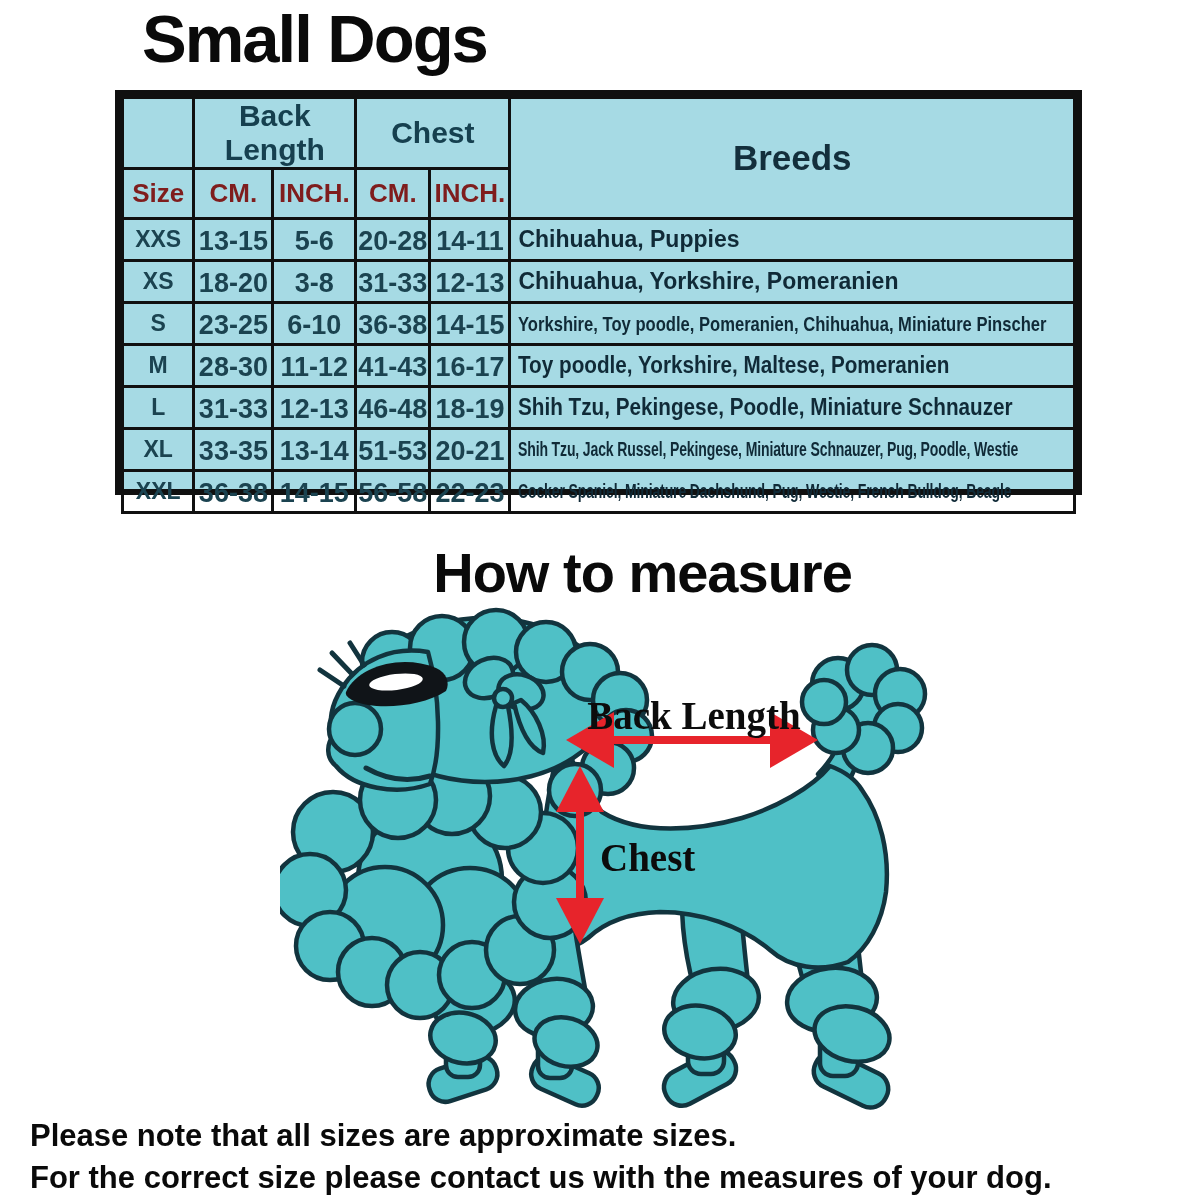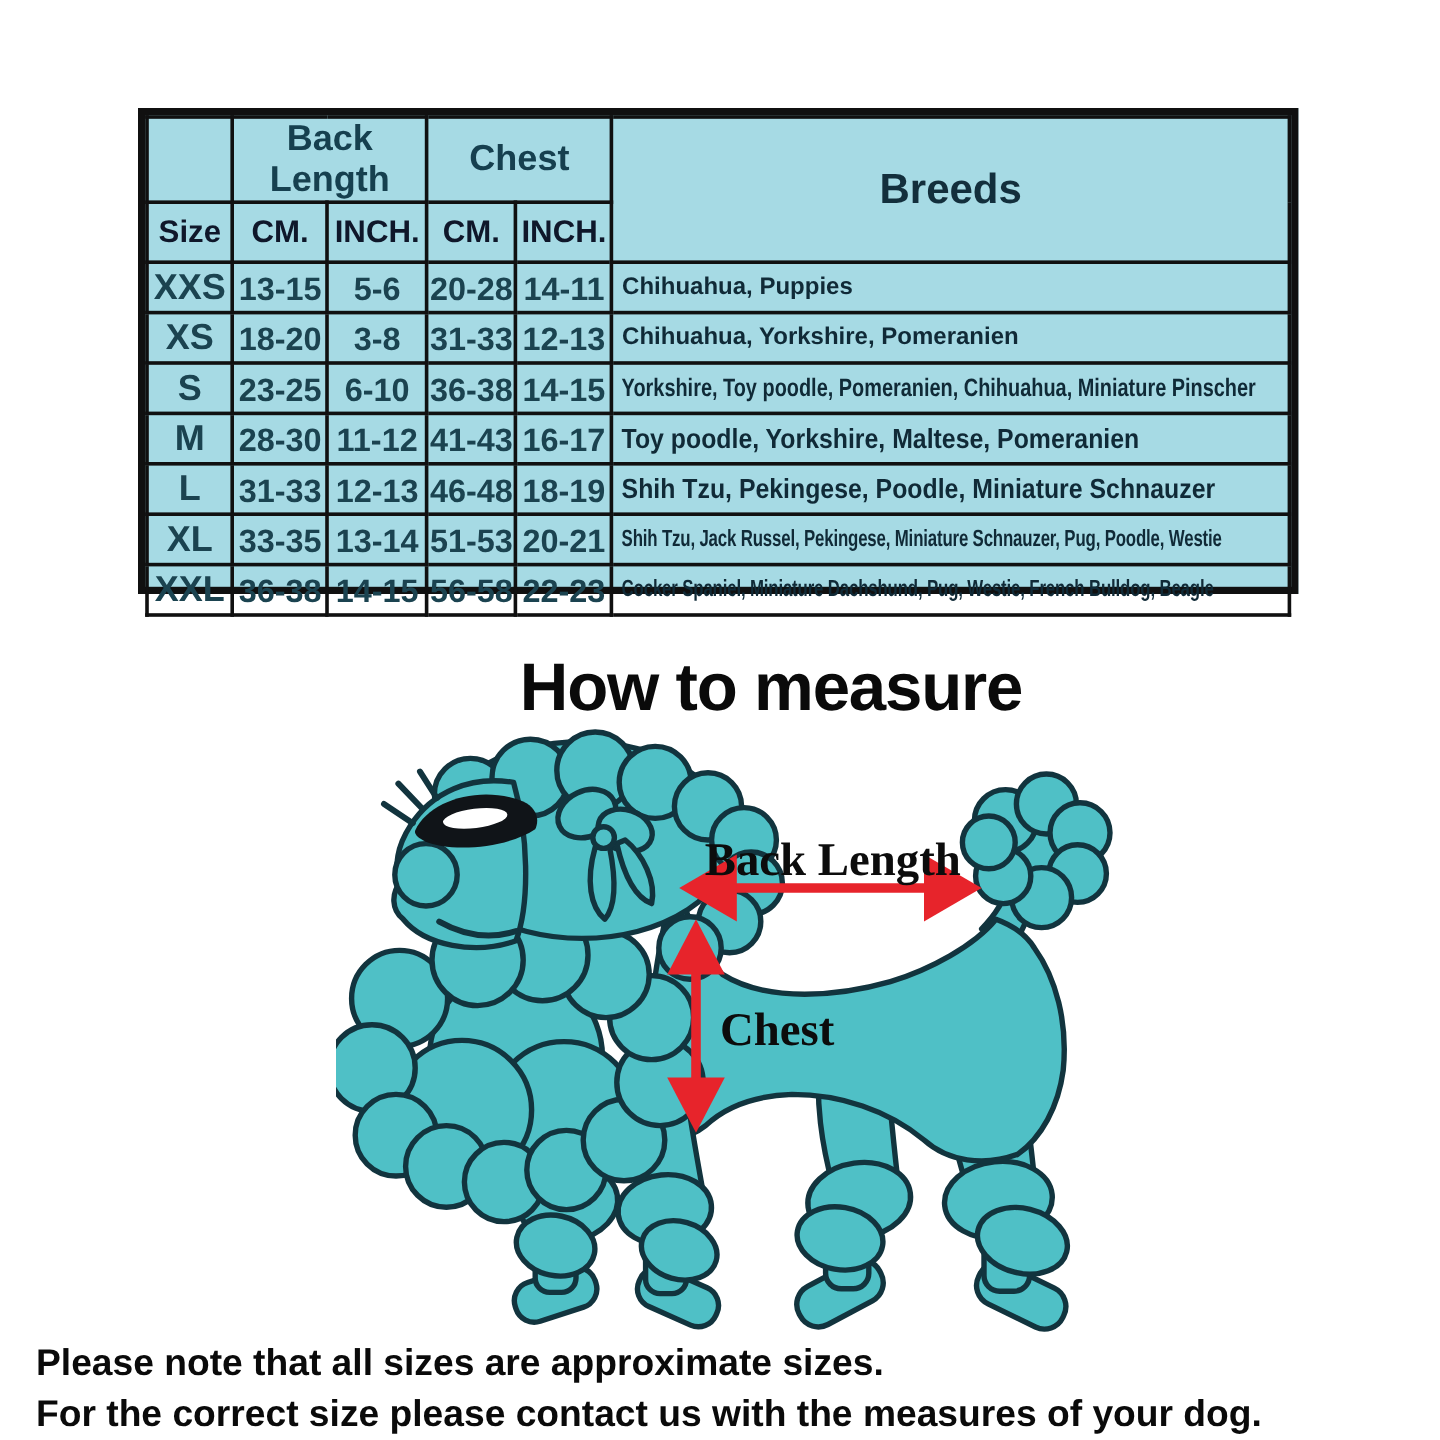--- a/index.html
+++ b/index.html
@@ -13,26 +13,26 @@
   .table-wrap{position:absolute;left:115px;top:90px;width:967px;height:405px;
               border:6px solid #101010;background:#A6DAE4;box-sizing:border-box;}
   table{width:100%;height:100%;border-collapse:collapse;table-layout:fixed;}
   td{border:3px solid #101010;text-align:center;vertical-align:middle;
      padding:0;overflow:hidden;}
   col.w-size{width:7.5%;} col.w-cm1{width:8.3%;} col.w-in1{width:8.7%;}
   col.w-cm2{width:7.8%;} col.w-in2{width:8.4%;} col.w-breeds{width:59.3%;}
   tr.hrow1{height:49px;} tr.hrow2{height:50px;} tr.drow{height:42px;}
   .group-h{font-size:30px;font-weight:700;color:#16404F;}
   .breeds-h{font-size:35px;font-weight:700;color:#132F3C;}
-  .sub-h{font-size:26px;font-weight:700;color:#0f172a;}
-  .size-cell{font-size:30px;font-weight:700;color:#1B4350;}
+  .sub-h{font-size:26px;font-weight:700;color:#7f1d1d;}
+  .size-cell{font-size:23px;font-weight:700;color:#1B4350;}
   .num-cell{font-size:27px;font-weight:700;color:#1B4350;padding-top:4px;}
   .breeds-cell{text-align:left;padding-left:7px;color:#102A37;font-weight:700;}
   .breeds-cell span{display:inline-block;white-space:nowrap;transform-origin:left center;}
-  .b-lg{font-size:20px;}
+  .b-lg{font-size:23px;}
   .b-md{font-size:23px;transform:scaleX(0.9);}
   .b-sm{font-size:21px;transform:scaleX(0.79);}
   .b-xs{font-size:19.5px;transform:scaleX(0.72);letter-spacing:-0.2px;}
 
   .subtitle{position:absolute;left:0;top:540px;width:1285px;text-align:center;
             font-size:56px;font-weight:900;color:#0a0a0a;letter-spacing:-1px;}
 
   svg.dog{position:absolute;left:280px;top:600px;width:680px;height:520px;}
   .dog-shape{fill:#4FC0C6;stroke:#12343E;stroke-width:4.5;stroke-linejoin:round;stroke-linecap:round;}
   .dog-line{fill:none;stroke:#12343E;stroke-width:5;stroke-linecap:round;}
@@ -43,20 +43,21 @@
 
   .note{position:absolute;left:30px;width:1160px;font-size:31px;font-weight:700;
         color:#0a0a0a;}
   .note1{top:1118px;} .note2{top:1160px;}
 </style>
 </head>
 <body>
 
 <div class="page">
 
+  <div class="title">Small Dogs</div>
 
   <div class="table-wrap">
     <table>
       <colgroup>
         <col class="w-size">
           <col class="w-cm1">
           <col class="w-in1">
         <col class="w-cm2">
           <col class="w-in2">
           <col class="w-breeds">

